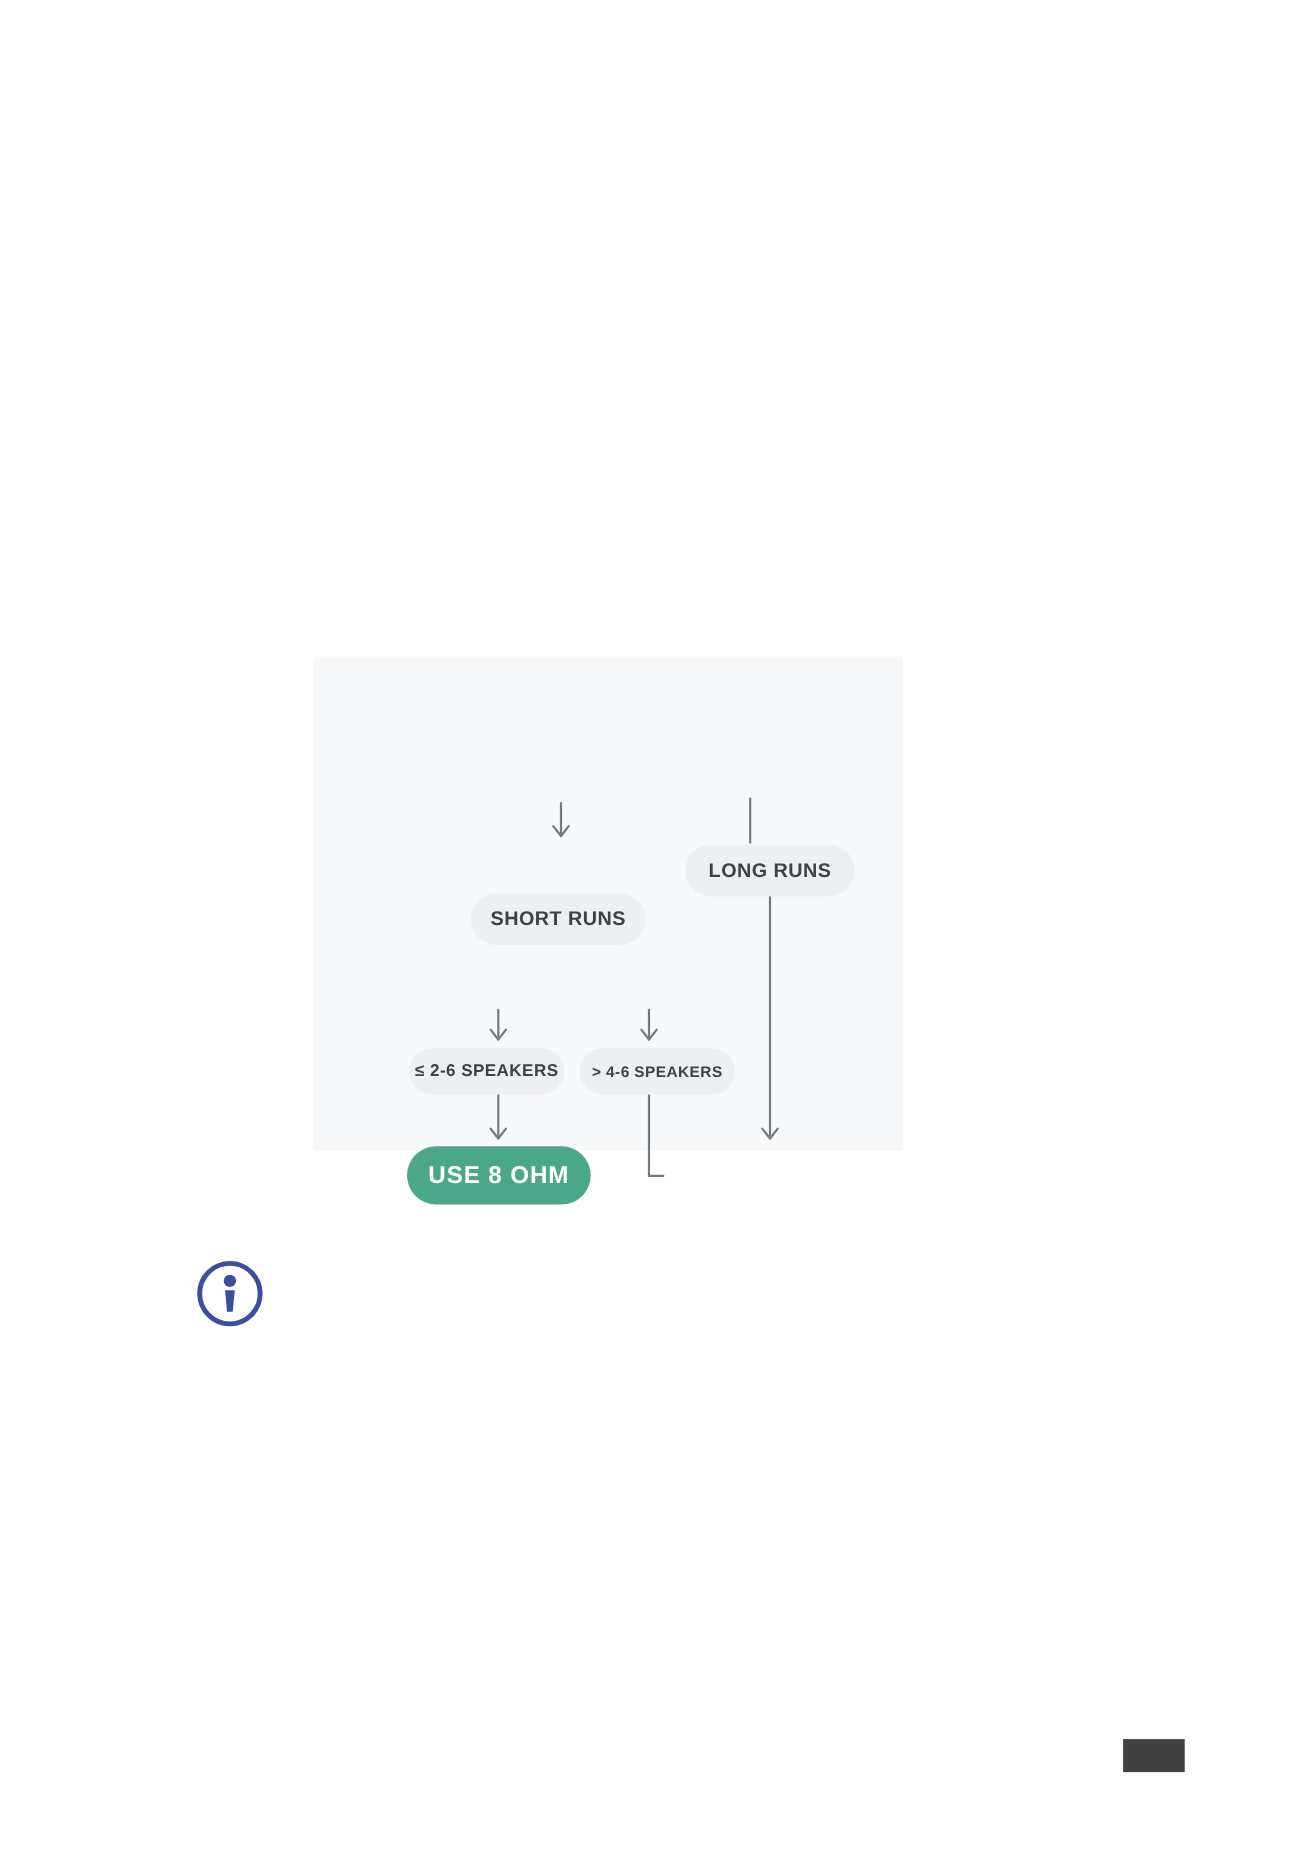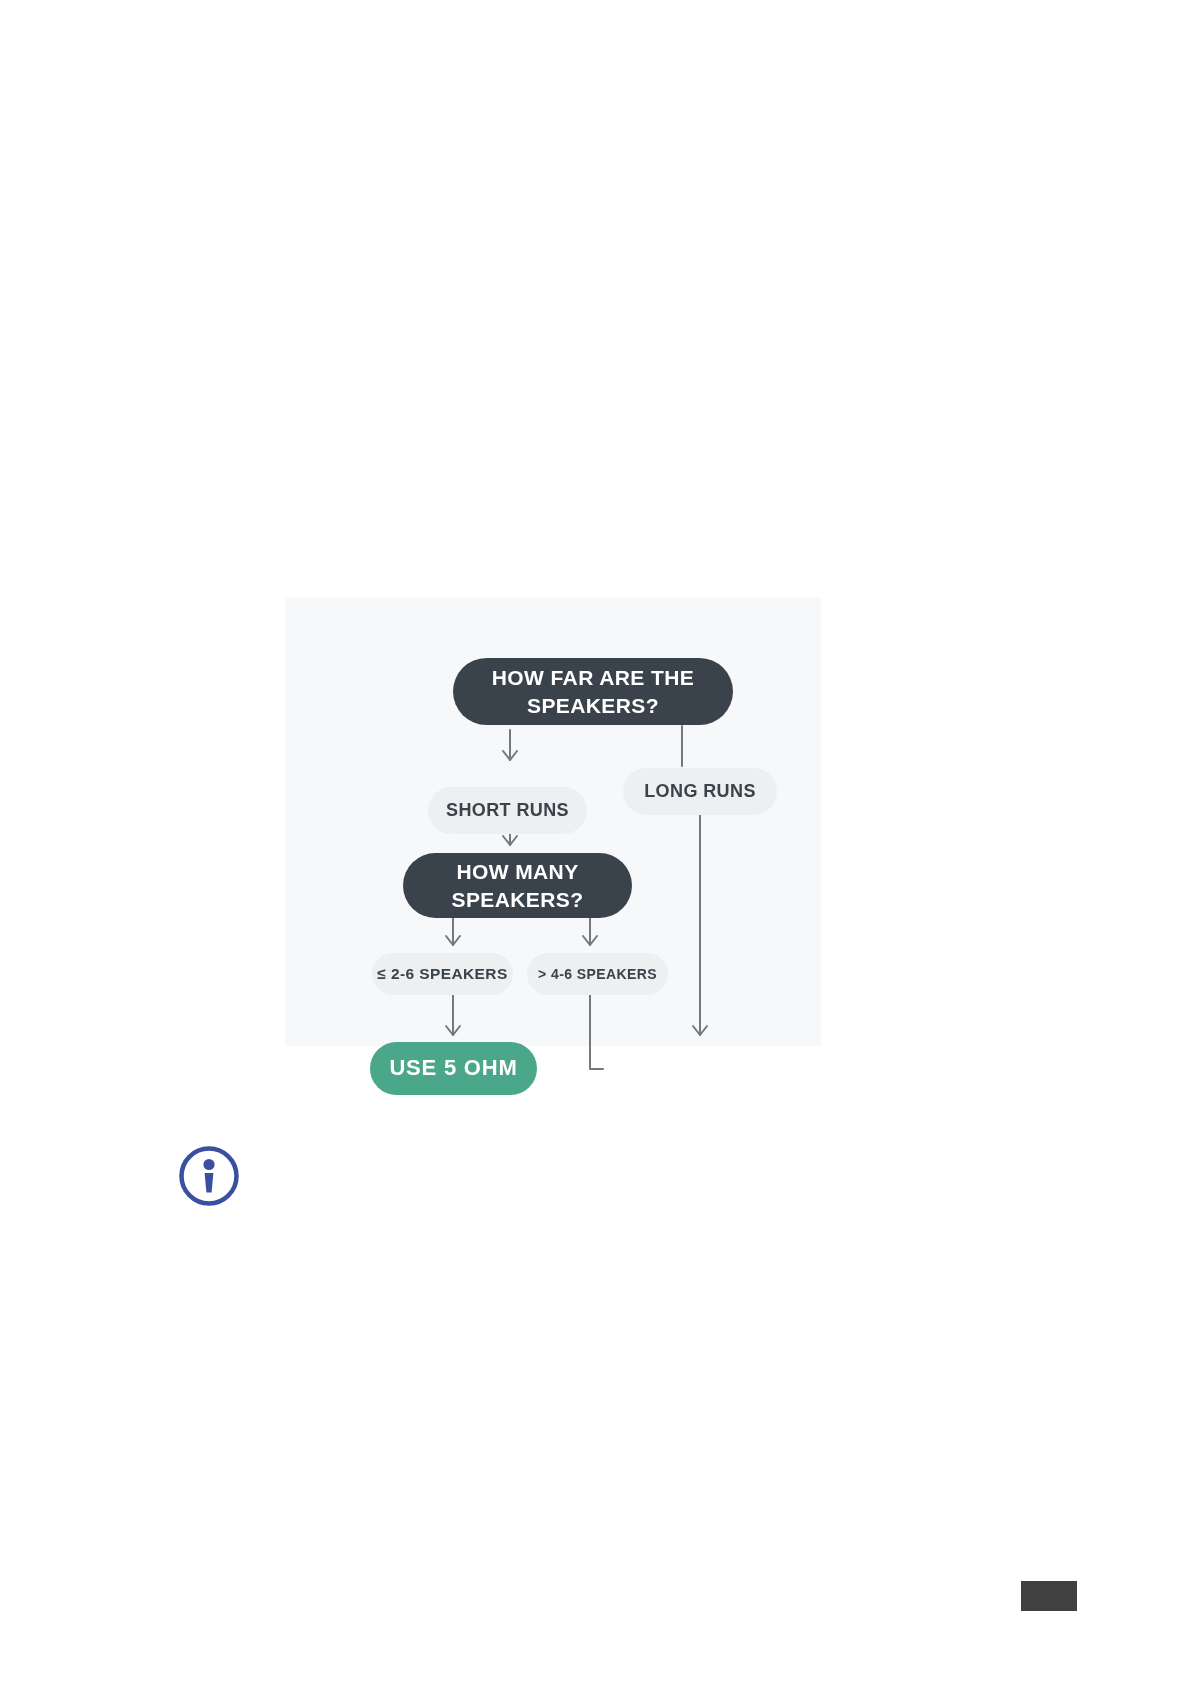--- a/index.html
+++ b/index.html
@@ -37,21 +37,21 @@
   }
   .pill.option {
     background:var(--node-light,#edeff1);
     color:var(--text-dark,#3a424a);
   }
   .pill.result {
     background:var(--node-green,#4ba78a);
     color:#ffffff;
   }
   .node-q1   { left:453px; top:658px;  width:280px; height:67px; border-radius:34px; font-size:21px; padding:0 30px; }
-  .node-short{ left:428px; top:787px;  width:159px; height:47px; border-radius:24px; font-size:18px; }
+  .node-short{ left:428px; top:812px;  width:159px; height:47px; border-radius:24px; font-size:18px; }
   .node-long { left:623px; top:768px;  width:154px; height:47px; border-radius:24px; font-size:18px;text-align:center; }
   .node-q2   { left:403px; top:853px;  width:229px; height:65px; border-radius:33px; font-size:21px; padding:0 40px; }
   .node-le46 { left:372px; top:953px;  width:141px; height:42px; border-radius:21px; font-size:15.5px; }
   .node-gt46 { left:527px; top:953px;  width:141px; height:42px; border-radius:21px; font-size:14px; }
   .node-ohm  { left:370px; top:1042px; width:167px; height:53px; border-radius:27px; font-size:22px; letter-spacing:0.8px; }
   .node-70v  { left:602px; top:1042px; width:213px; height:53px; border-radius:27px; font-size:22px; letter-spacing:0.8px; }
   .info-icon-wrap {
     position:absolute;
     left:178px; top:1145px;
     width:62px; height:62px;
@@ -90,33 +90,31 @@
       <path d="M453,995 V1035"></path>
       <path d="M446,1026 L453,1035 L460,1026"></path>
 
       <path d="M590,995 V1069 H603"></path>
 
       <path d="M700,815 V1035"></path>
       <path d="M693,1026 L700,1035 L707,1026"></path>
     </g>
   </svg>
 
-  <div class="pill question node-q1">HOW FAR ARE THE SPEAKERS?</div>
 
   <div class="pill option node-short">SHORT RUNS</div>
 
   <div class="pill option node-long">LONG RUNS</div>
 
-  <div class="pill question node-q2">HOW MANY SPEAKERS?</div>
 
   <div class="pill option node-le46">≤ 2-6 SPEAKERS</div>
 
   <div class="pill option node-gt46">&gt; 4-6 SPEAKERS</div>
 
-  <div class="pill result node-ohm">USE 5 OHM</div>
+  <div class="pill result node-ohm">USE 8 OHM</div>
 
 
   <div class="info-icon-wrap">
     <svg width="62" height="62" viewBox="0 0 62 62" xmlns="http://www.w3.org/2000/svg">
       <circle cx="31" cy="31" r="27.5" fill="none" stroke="#3b4fa0" stroke-width="4.5"></circle>
       <circle cx="31" cy="19.5" r="5.6" fill="#3b4fa0"></circle>
       <path d="M26.6,28 L35.4,28 L33.6,47.5 L28.4,47.5 Z" fill="#3b4fa0"></path>
     </svg>
   </div>
 

